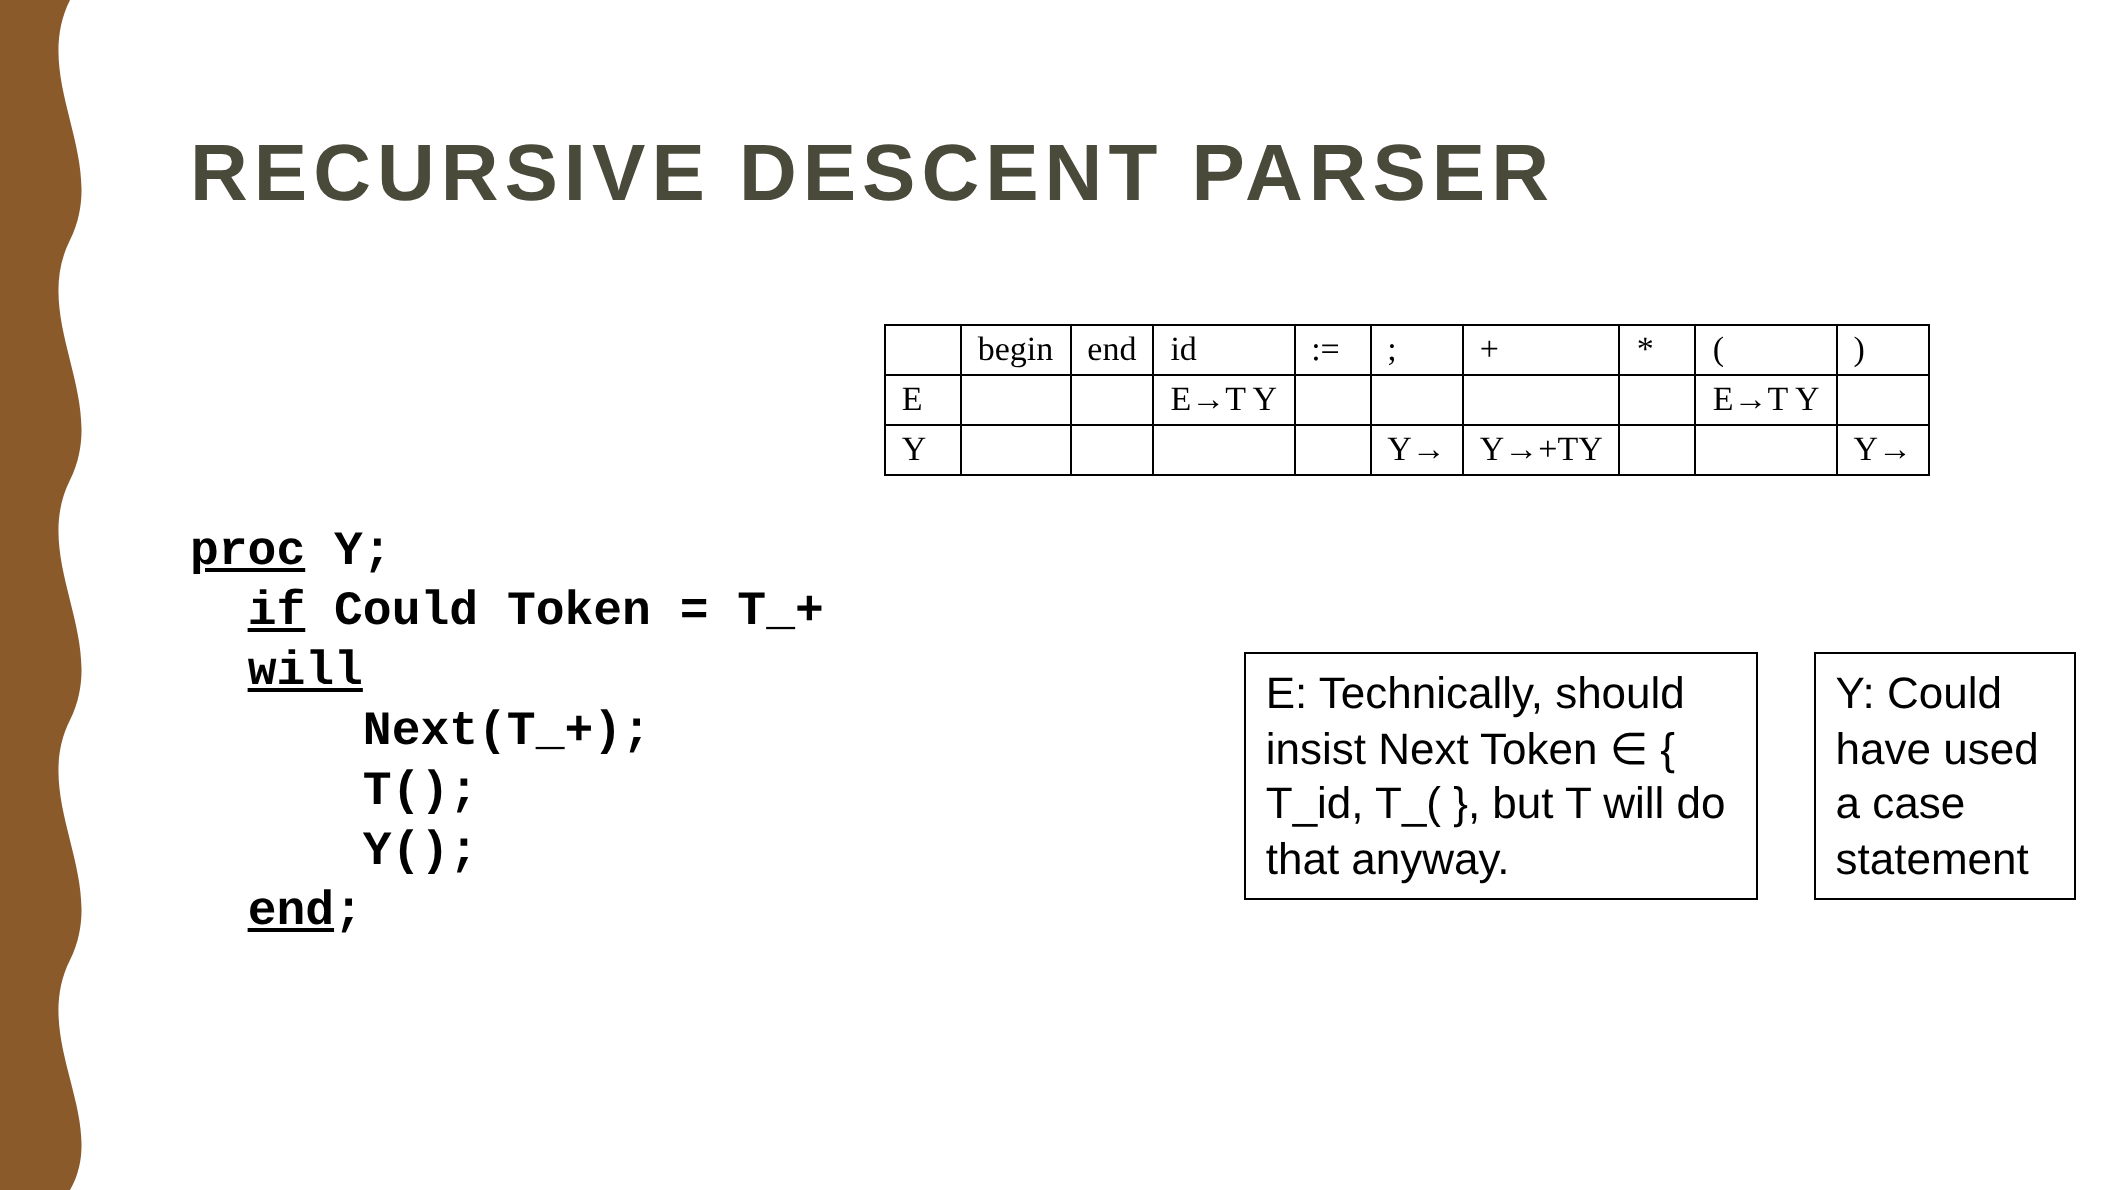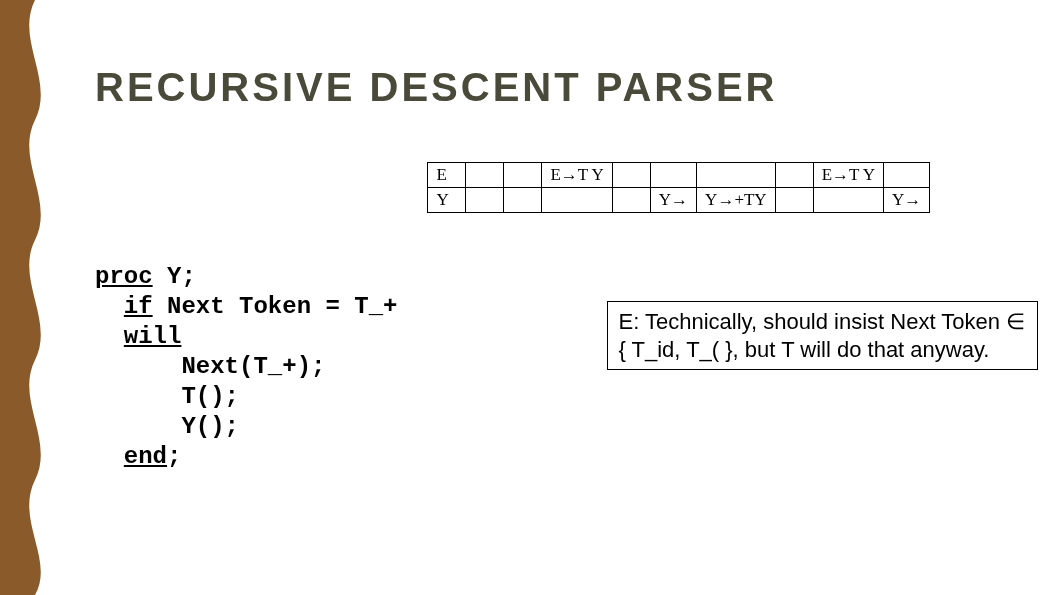--- a/index.html
+++ b/index.html
@@ -96,31 +96,43 @@
   <path d="M0,0 L35,0 C15,40 55,80 35,120 C15,160 55,200 35,240 C15,280 55,320 35,360 C15,400 55,440 35,480 C15,520 55,560 35,595 L0,595 Z" fill="#8a5a2a"></path>
 </svg>
 
 <div class="content">
   <h1 class="title">RECURSIVE DESCENT PARSER</h1>
 
   <div class="main-row">
 
     <div class="code-col">
       <div class="block2"><span class="u">proc</span><span> Y;</span>
-<span>  </span><span class="u">if</span><span> Next Token = T_+</span>
+<span>  </span><span class="u">if</span><span> Could Token = T_+</span>
 <span>  </span><span class="u">will</span>
 <span>      Next(T_+);</span>
 <span>      T();</span>
 <span>      Y();</span>
 <span>  </span><span class="u">end</span><span>;</span></div>
     </div>
 
     <div class="right-col">
       <table class="parse">
         <tbody>
+            <tr>
+          <th class="corner"></th>
+          <th>begin</th>
+          <th>end</th>
+          <th>id</th>
+          <th>:=</th>
+          <th>;</th>
+          <th>+</th>
+          <th>*</th>
+          <th>(</th>
+          <th>)</th>
+        </tr>
         <tr>
           <th>E</th>
           <td></td>
           <td></td>
           <td>E→T Y</td>
           <td></td>
           <td></td>
           <td></td>
           <td></td>
           <td>E→T Y</td>
@@ -136,17 +148,18 @@
           <td>Y→+TY</td>
           <td></td>
           <td></td>
           <td>Y→</td>
         </tr>
       </tbody>
         </table>
 
       <div class="notes">
         <div class="note-box">E:  Technically, should insist Next Token ∈ { T_id, T_( }, but T will do that anyway.</div>
+        <div class="note-box small">Y: Could have used a case statement</div>
       </div>
     </div>
 
   </div>
 </div>
 
 </body></html>

